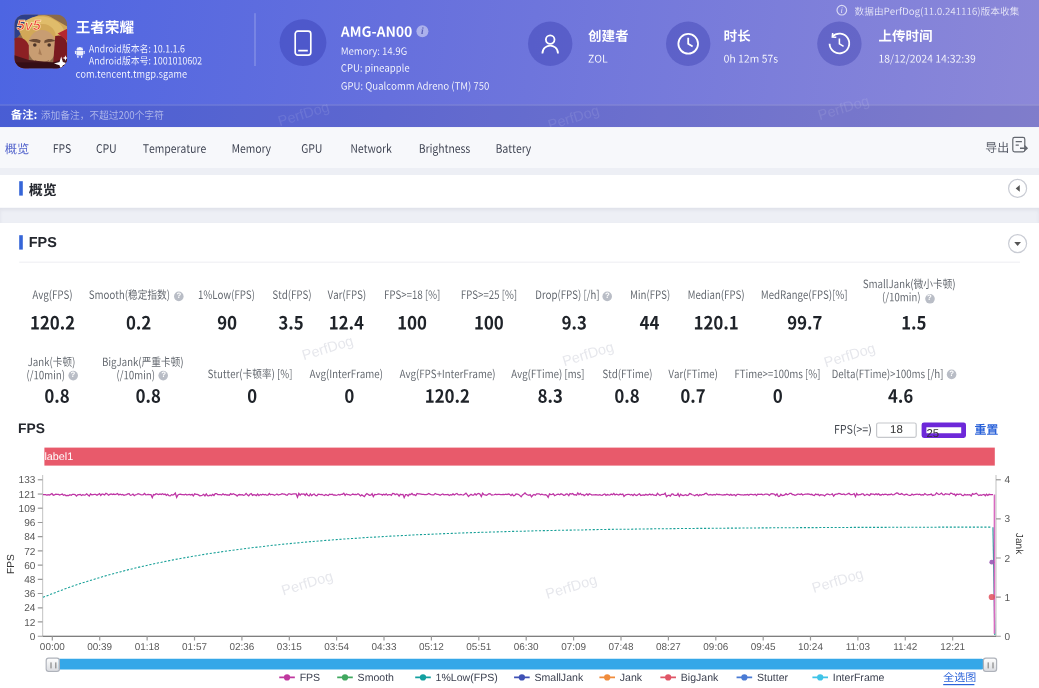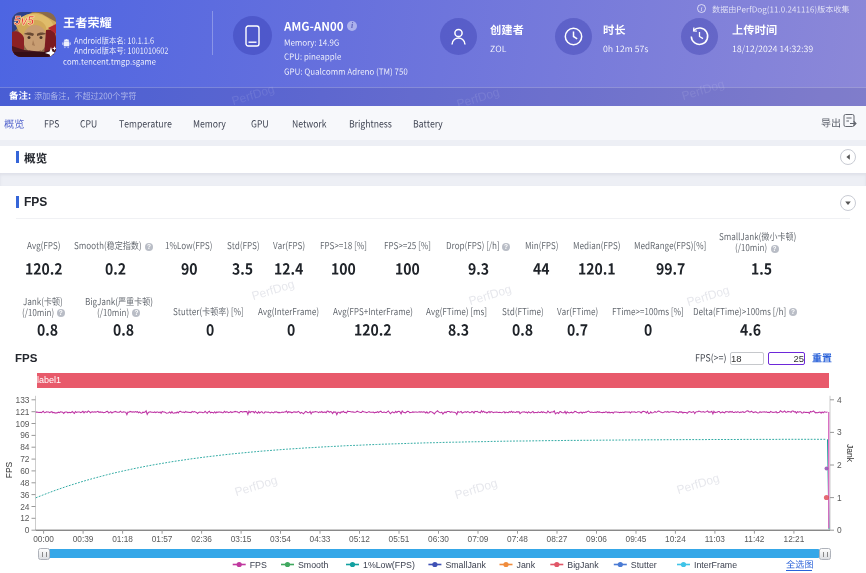--- a/index.html
+++ b/index.html
@@ -484,22 +484,22 @@
     <g transform="scale(0.92 1)">
       <path d="M5.1 0V-6.9Q5.1 -7.4 5.2 -8.1Q5.2 -8.8 5.2 -9.3H5.1Q4.9 -8.8 4.7 -8.3Q4.5 -7.9 4.2 -7.4L2.5 -4.6H8.5V-2.9H0.3V-4.4L4.5 -11.3H7.2V0Z M11.4 0.2Q10.8 0.2 10.4 -0.2Q10 -0.6 10 -1.3Q10 -1.9 10.4 -2.3Q10.8 -2.7 11.4 -2.7Q12 -2.7 12.4 -2.3Q12.8 -1.9 12.8 -1.3Q12.8 -0.6 12.4 -0.2Q12 0.2 11.4 0.2Z M18.7 0.2Q17.9 0.2 17.2 -0.1Q16.5 -0.5 15.9 -1.1Q15.3 -1.8 15 -2.9Q14.7 -4 14.7 -5.5Q14.7 -7 15 -8.2Q15.4 -9.3 16 -10Q16.6 -10.8 17.4 -11.1Q18.2 -11.5 19 -11.5Q20.1 -11.5 20.8 -11.1Q21.6 -10.7 22.1 -10.2L20.9 -8.9Q20.6 -9.2 20.1 -9.4Q19.6 -9.7 19.2 -9.7Q18.5 -9.7 17.9 -9.3Q17.4 -8.9 17 -8Q16.7 -7 16.7 -5.5Q16.7 -4 17 -3.1Q17.2 -2.3 17.7 -1.9Q18.1 -1.5 18.7 -1.5Q19.1 -1.5 19.4 -1.7Q19.8 -2 20 -2.4Q20.2 -2.9 20.2 -3.6Q20.2 -4.2 20 -4.7Q19.8 -5.1 19.4 -5.3Q19.1 -5.5 18.6 -5.5Q18.1 -5.5 17.6 -5.2Q17.1 -4.9 16.7 -4.2L16.6 -5.7Q16.9 -6.2 17.3 -6.5Q17.7 -6.8 18.2 -6.9Q18.6 -7.1 19 -7.1Q19.9 -7.1 20.7 -6.7Q21.4 -6.3 21.8 -5.5Q22.2 -4.8 22.2 -3.6Q22.2 -2.4 21.8 -1.6Q21.3 -0.7 20.5 -0.3Q19.7 0.2 18.7 0.2Z" fill="#1f2329"></path>
     </g>
   </svg>
 <div class="abs lt" style="left:15px;top:352px;font-size:11.5px;font-weight:bold;color:#23262d">FPS</div>
 <svg style="position:absolute;left:695.0px;top:349.6px;overflow:visible" width="33.5" height="14.2" viewBox="0 -11.4 33.5 14.2">
     <g transform="scale(0.9 1)">
       <path d="M1 0V-7.2H5.1V-6.4H1.9V-4H4.6V-3.2H1.9V0Z M6.4 0V-7.2H8.4Q9.3 -7.2 9.9 -7Q10.5 -6.8 10.8 -6.3Q11.1 -5.9 11.1 -5.1Q11.1 -4.3 10.8 -3.8Q10.5 -3.3 9.9 -3.1Q9.3 -2.9 8.5 -2.9H7.3V0ZM7.3 -3.6H8.4Q9.3 -3.6 9.8 -3.9Q10.2 -4.3 10.2 -5.1Q10.2 -5.9 9.8 -6.2Q9.3 -6.4 8.3 -6.4H7.3Z M14.6 0.1Q13.8 0.1 13.2 -0.2Q12.5 -0.4 12.1 -0.9L12.6 -1.6Q13 -1.2 13.5 -0.9Q14 -0.7 14.6 -0.7Q15.3 -0.7 15.7 -1Q16.1 -1.3 16.1 -1.8Q16.1 -2.2 15.9 -2.4Q15.8 -2.7 15.5 -2.8Q15.3 -3 14.9 -3.1L13.9 -3.6Q13.5 -3.7 13.2 -3.9Q12.9 -4.2 12.6 -4.5Q12.4 -4.9 12.4 -5.4Q12.4 -6 12.7 -6.4Q13 -6.8 13.5 -7.1Q14 -7.3 14.7 -7.3Q15.3 -7.3 15.9 -7.1Q16.4 -6.8 16.8 -6.4L16.3 -5.8Q16 -6.2 15.6 -6.3Q15.2 -6.5 14.7 -6.5Q14.1 -6.5 13.7 -6.2Q13.3 -6 13.3 -5.5Q13.3 -5.1 13.5 -4.9Q13.7 -4.7 14 -4.5Q14.3 -4.4 14.5 -4.3L15.5 -3.8Q16 -3.7 16.3 -3.4Q16.6 -3.2 16.8 -2.8Q17 -2.4 17 -1.9Q17 -1.3 16.7 -0.9Q16.4 -0.4 15.9 -0.1Q15.3 0.1 14.6 0.1Z M19.8 1.9Q19.1 0.8 18.7 -0.4Q18.4 -1.6 18.4 -3Q18.4 -4.5 18.7 -5.7Q19.1 -6.9 19.8 -8L20.3 -7.8Q19.7 -6.7 19.4 -5.5Q19.1 -4.3 19.1 -3Q19.1 -1.8 19.4 -0.6Q19.7 0.6 20.3 1.7Z M21.1 -1.4V-2.2L23.5 -3.1L24.9 -3.6V-3.7L23.5 -4.2L21.1 -5.1V-5.8L25.8 -4V-3.3Z M26.6 -4.5V-5.1H31.3V-4.5ZM26.6 -2.1V-2.8H31.3V-2.1Z M32.6 1.9 32.1 1.7Q32.7 0.6 33 -0.6Q33.3 -1.8 33.3 -3Q33.3 -4.3 33 -5.5Q32.7 -6.7 32.1 -7.8L32.6 -8Q33.3 -6.9 33.7 -5.7Q34.1 -4.5 34.1 -3Q34.1 -1.6 33.7 -0.4Q33.3 0.8 32.6 1.9Z" fill="#43474f"></path>
     </g>
   </svg>
-<div class="abs lt" style="left:730px;top:351.5px;width:34px;height:13px;border:1px solid #c6c8cc;border-radius:2px;background:#fff;font-size:9.5px;color:#333;line-height:12px">18</div>
-<div class="abs lt" style="left:768px;top:351.5px;width:37px;height:13px;border:1px solid #6d28d9;border-radius:2px;background:#fff;font-size:9.5px;color:#333;text-align:right;line-height:12px">25</div>
+<div class="abs lt" style="left:730px;top:351.5px;width:34px;height:13px;border:1px solid #c6c8cc;border-radius:2px;background:#fff;font-size:9.5px;color:#333;text-align:center;line-height:12px">18</div>
+<div class="abs lt" style="left:768px;top:351.5px;width:37px;height:13px;border:4px solid #6d28d9;border-radius:2px;background:#fff;font-size:9.5px;color:#333;text-align:left;line-height:12px">25</div>
 <svg style="position:absolute;left:812.0px;top:349.9px;overflow:visible" width="22.0" height="14.5" viewBox="0 -11.6 22.0 14.5">
     <g>
       <path d="M0.5 -0.3H9.6V0.6H0.5ZM0.5 -6.7H9.5V-5.8H0.5ZM1.2 -1.8H8.9V-0.9H1.2ZM4.4 -7.6H5.6V0.1H4.4ZM8 -8.5 8.6 -7.6Q7.9 -7.4 7 -7.4Q6.1 -7.3 5.2 -7.2Q4.3 -7.1 3.3 -7.1Q2.4 -7.1 1.5 -7.1Q1.5 -7.3 1.4 -7.5Q1.3 -7.8 1.3 -8Q2.1 -8 3.1 -8.1Q4 -8.1 4.9 -8.2Q5.8 -8.2 6.6 -8.3Q7.4 -8.4 8 -8.5ZM2.7 -3.4V-3H7.3V-3.4ZM2.7 -4.6V-4.2H7.3V-4.6ZM1.5 -5.4H8.5V-2.2H1.5Z M16.6 -7.3V-6.8H17.8V-7.3ZM14.4 -7.3V-6.8H15.5V-7.3ZM12.2 -7.3V-6.8H13.3V-7.3ZM11.1 -8.1H19V-6H11.1ZM10.6 -5.5H19.2V-4.7H10.6ZM14.3 -6.2 15.6 -6.1Q15.5 -5.6 15.4 -5Q15.3 -4.4 15.2 -4H14.1Q14.2 -4.3 14.2 -4.6Q14.2 -5 14.3 -5.4Q14.3 -5.8 14.3 -6.2ZM10.5 -0.2H19.5V0.6H10.5ZM12.3 -3.2H17.7V-2.6H12.3ZM12.3 -2.2H17.7V-1.6H12.3ZM12.4 -1.2H17.8V-0.6H12.4ZM11.7 -4.3H18.3V0.2H17.1V-3.5H12.8V0.2H11.7Z" fill="#2a62d9"></path>
     </g>
   </svg>
 <div class="abs lt" style="left:37px;top:373px;width:792px;height:15px;background:#e85a6b;color:#fff;font-size:9px;text-align:left;line-height:15px">label1</div>
 <svg class="abs" style="left:0;top:0" width="866" height="573" viewBox="0 0 866 573" fill="none">
     <line x1="35.5" y1="395.8" x2="35.5" y2="530.2" stroke="#ccc" stroke-width="1"></line>
     <line x1="830.0" y1="395.8" x2="830.0" y2="530.2" stroke="#ccc" stroke-width="1"></line>
     <line x1="35.5" y1="530.2" x2="830.0" y2="530.2" stroke="#555" stroke-width="1"></line>

